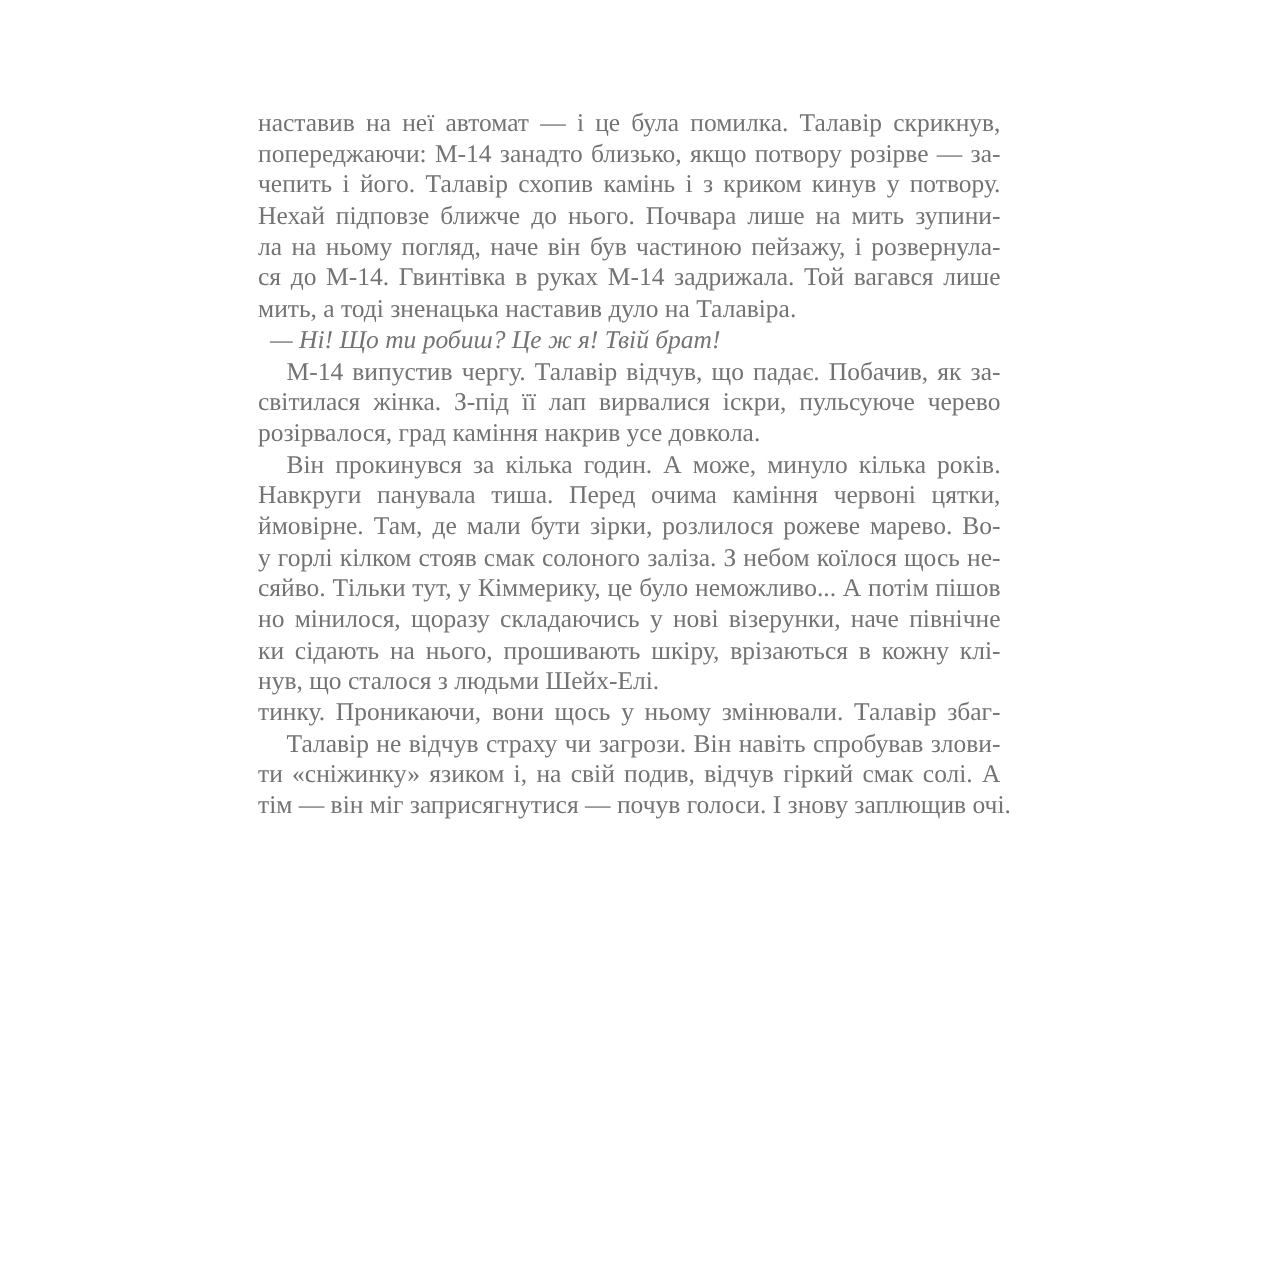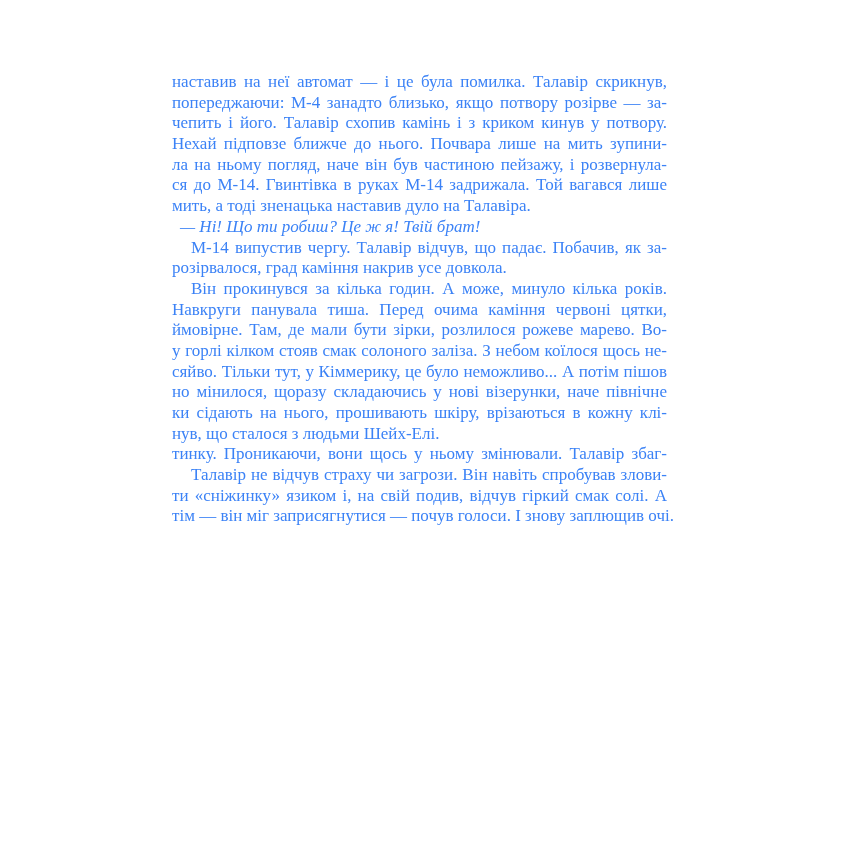--- a/index.html
+++ b/index.html
@@ -11,21 +11,21 @@
     height: 850px;
     background: #ffffff;
     overflow: hidden;
   }
   .page {
     position: relative;
     width: 850px;
     height: 734px;
     background: #ffffff;
     font-family: "Liberation Serif", "DejaVu Serif", serif;
-    color: #3b82f6;
+    color: #737373;
   }
   .text-block {
     position: absolute;
     left: 172px;
     top: 72px;
     width: 495px;
     font-size: 17px;
     line-height: 20.7px;
     text-rendering: optimizeLegibility;
   }
@@ -59,30 +59,31 @@
     font-style: italic;
   }
 </style>
 </head>
 <body>
 
 <div class="page">
   <div class="text-block">
 
     <div class="line just">наставив на неї автомат — і це була помилка. Талавір скрикнув,</div>
-    <div class="line just">попереджаючи: М-4 занадто близько, якщо потвору розірве — за-</div>
+    <div class="line just">попереджаючи: М-14 занадто близько, якщо потвору розірве — за-</div>
     <div class="line just">чепить і його. Талавір схопив камінь і з криком кинув у потвору.</div>
     <div class="line just">Нехай підповзе ближче до нього. Почвара лише на мить зупини-</div>
     <div class="line just">ла на ньому погляд, наче він був частиною пейзажу, і розвернула-</div>
     <div class="line just">ся до М-14. Гвинтівка в руках М-14 задрижала. Той вагався лише</div>
     <div class="line last">мить, а тоді зненацька наставив дуло на Талавіра.</div>
 
     <div class="line last indent-sm">— Ні! Що ти робиш? Це ж я! Твій брат!</div>
 
     <div class="line just indent">М-14 випустив чергу. Талавір відчув, що падає. Побачив, як за-</div>
+    <div class="line just">світилася жінка. З-під її лап вирвалися іскри, пульсуюче черево</div>
     <div class="line last">розірвалося, град каміння накрив усе довкола.</div>
 
     <div class="line just indent">Він прокинувся за кілька годин. А може, минуло кілька років.</div>
     <div class="line just">Навкруги панувала тиша. Перед очима каміння червоні цятки,</div>
     <div class="line just">ймовірне. Там, де мали бути зірки, розлилося рожеве марево. Во-</div>
     <div class="line just">у горлі кілком стояв смак солоного заліза. З небом коїлося щось не-</div>
     <div class="line just">сяйво. Тільки тут, у Кіммерику, це було неможливо... А потім пішов</div>
     <div class="line just">но мінилося, щоразу складаючись у нові візерунки, наче північне</div>
     <div class="line just">ки сідають на нього, прошивають шкіру, врізаються в кожну клі-</div>
     <div class="line last">нув, що сталося з людьми Шейх-Елі.</div>

